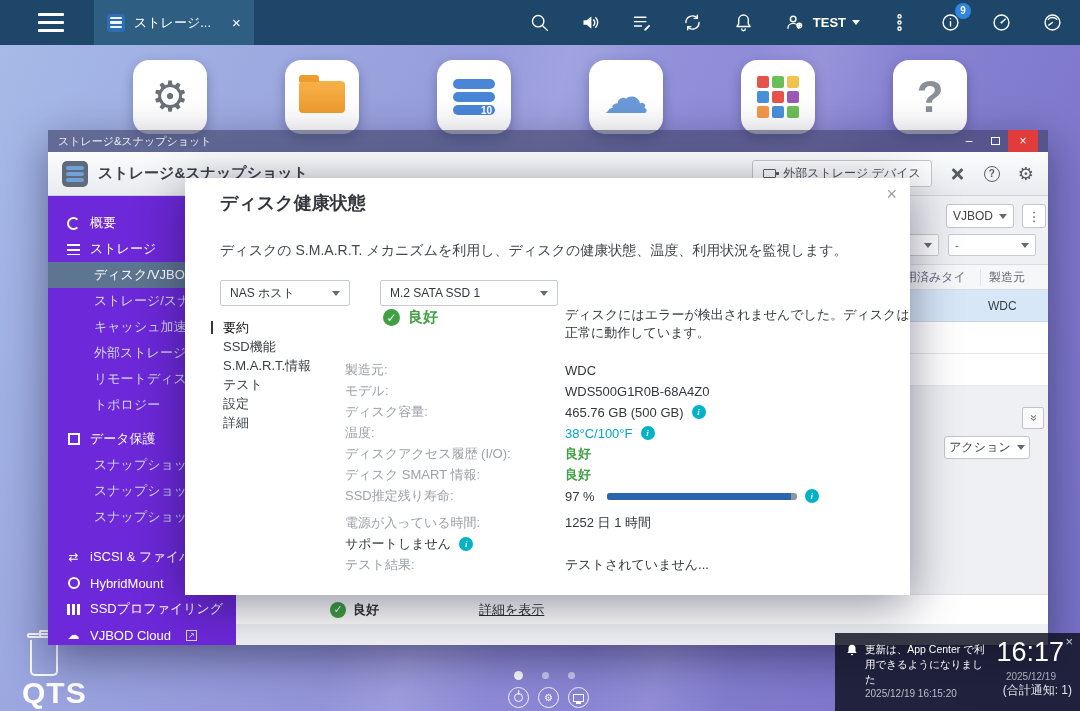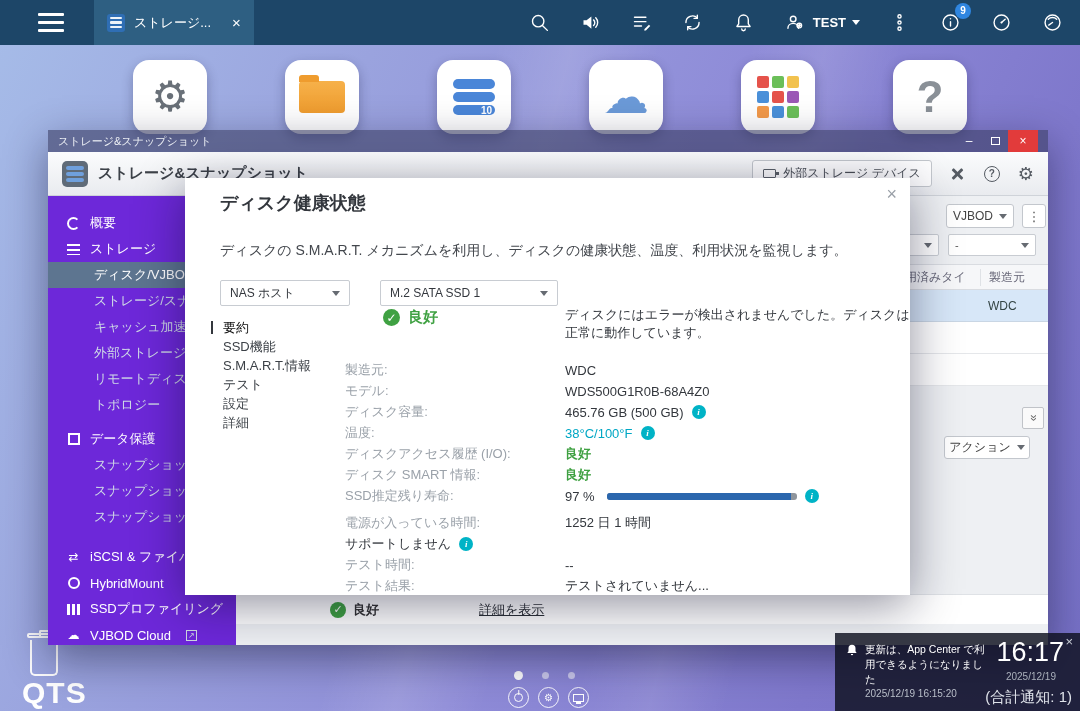--- a/index.html
+++ b/index.html
@@ -134,21 +134,21 @@
 .mon{width:11px;height:8px;border:1.5px solid #fff;position:relative}
 .mon::after{content:'';position:absolute;left:2px;bottom:-3px;width:5px;height:1.5px;background:#fff}
 
 .notif{position:absolute;right:0;bottom:0;width:245px;height:78px;background:rgba(13,16,30,.82);z-index:90;color:#fff}
 .n-close{position:absolute;top:1px;right:7px;color:#c9ced6;font-size:13px;cursor:pointer}
 .n-bell{position:absolute;top:10px;left:10px}
 .n-msg{position:absolute;top:9px;left:30px;width:128px;font-size:10.5px;line-height:1.45;cursor:pointer}
 .n-time{position:absolute;top:55px;left:30px;font-size:10px;color:#b9bfc9}
 .n-clock{position:absolute;top:4px;right:16px;font-size:27px;color:#fff}
 .n-date{position:absolute;top:38px;right:24px;font-size:10px;color:#aab0bb}
-.n-total{position:absolute;bottom:4px;right:8px;font-size:15px;color:#dfe3ea}
+.n-total{position:absolute;bottom:12px;right:8px;font-size:12px;color:#dfe3ea}
 </style>
 </head>
 <body>
 
 <div class="desktop"></div>
 
 <header class="topbar">
   <button class="hamburger">
       <span></span>
       <span></span>
@@ -502,26 +502,20 @@
     <div class="f-row gap-top">
         <span class="f-label">電源が入っている時間:</span>
         <span class="f-value">
           <span>1252 日 1 時間</span>
         </span>
       </div>
     <div class="f-row">
         <span class="f-value">
           <span>サポートしません</span>
           <span class="info-i">i</span>
-        </span>
-      </div>
-    <div class="f-row">
-        <span class="f-label">テスト時間:</span>
-        <span class="f-value">
-          <span>--</span>
         </span>
       </div>
     <div class="f-row">
         <span class="f-label">テスト結果:</span>
         <span class="f-value">
           <span>テストされていません...</span>
         </span>
       </div>
   </div>
 </section>

